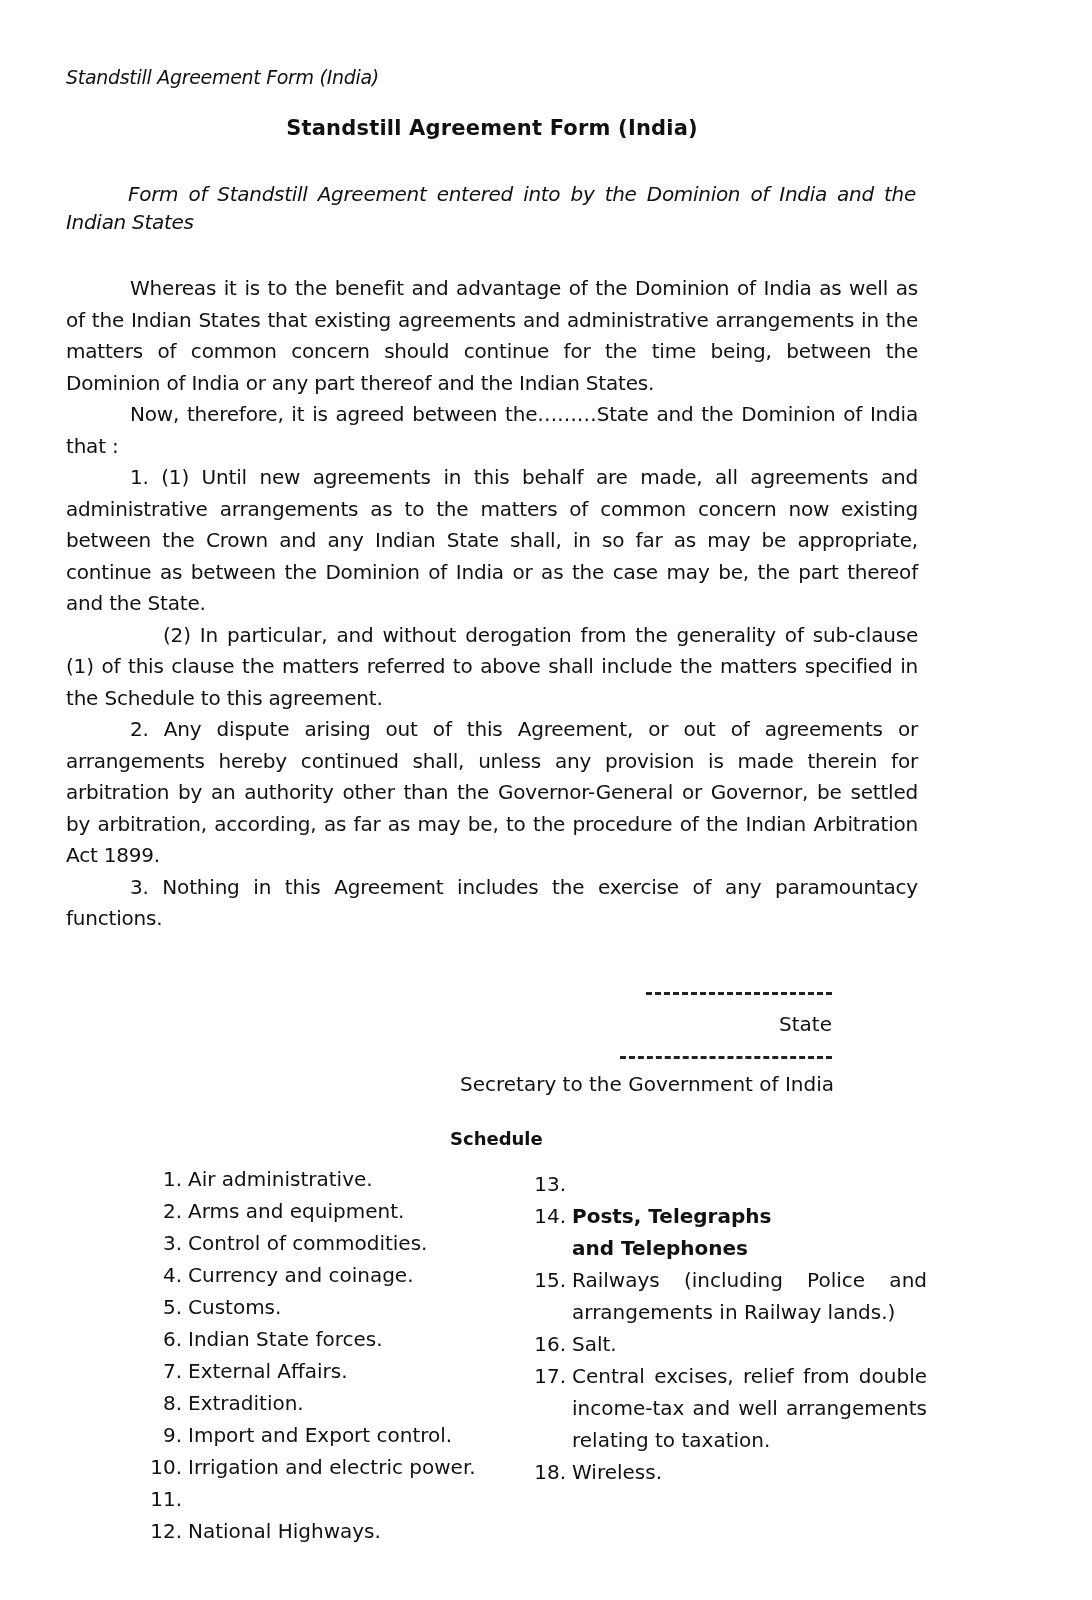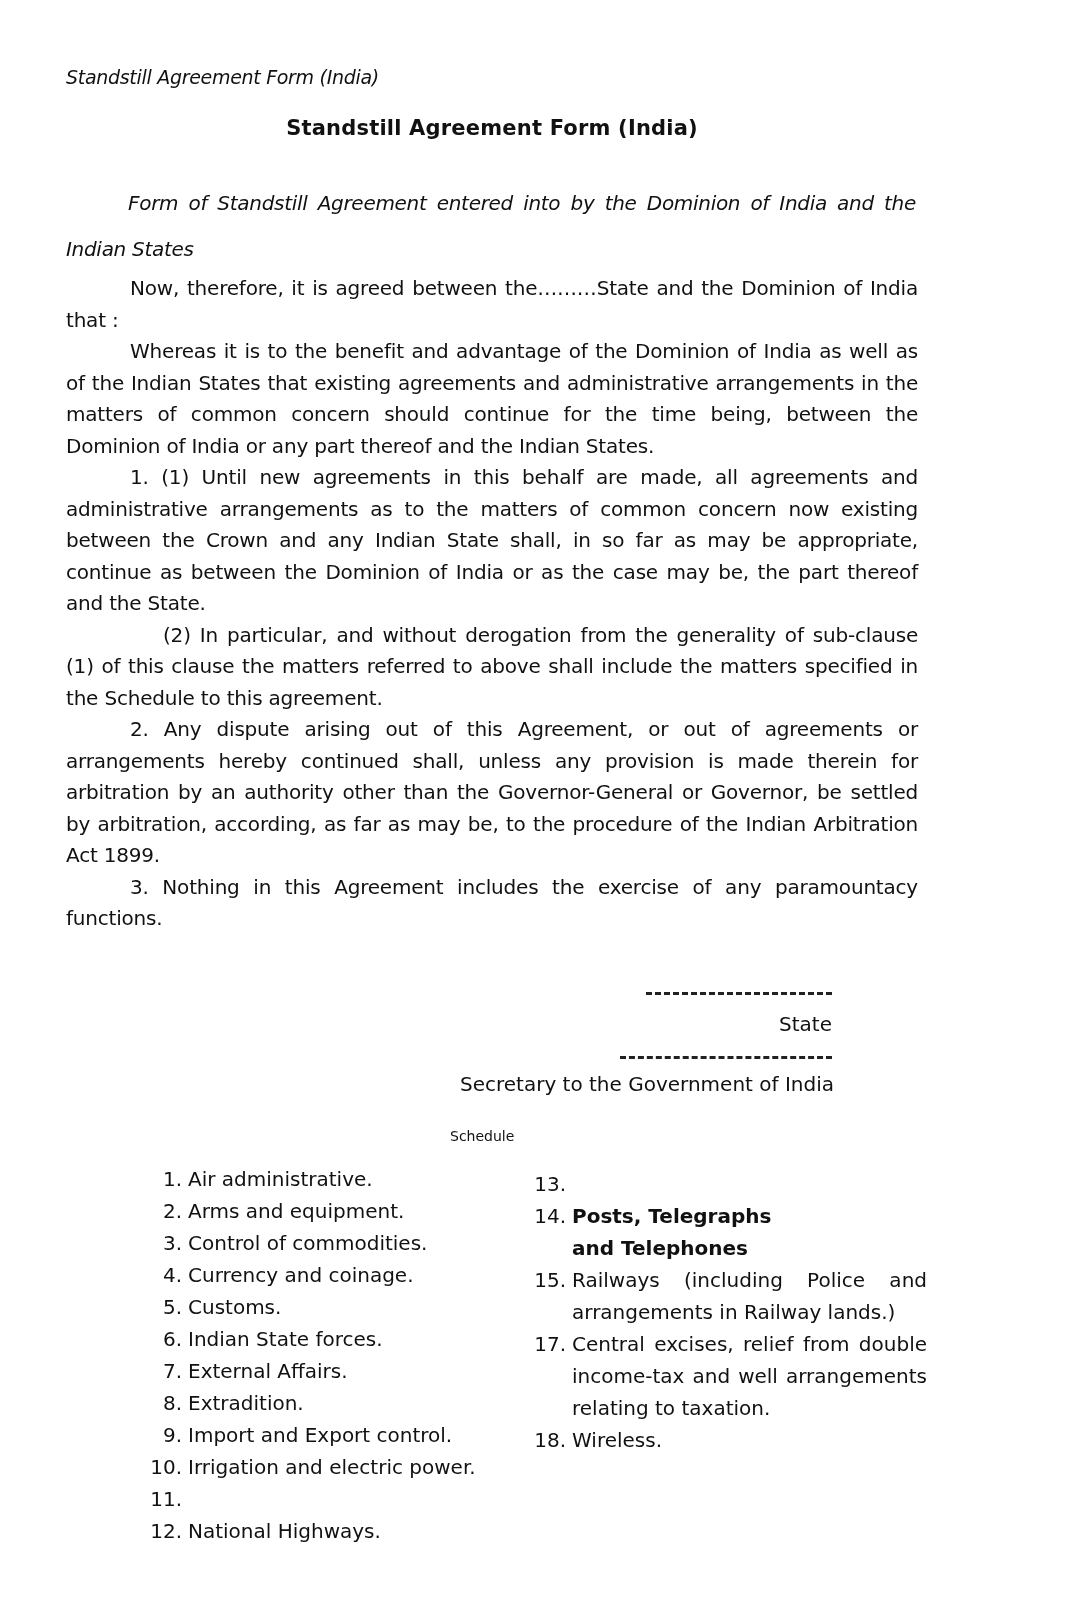--- a/index.html
+++ b/index.html
@@ -12,55 +12,55 @@
   .running-head {
     position: absolute; left: 66px; top: 66px;
     font-style: italic; font-size: 19px; letter-spacing: -0.3px;
   }
   .doc-title {
     position: absolute; left: 0; width: 984px; top: 116px; text-align: center;
     font-weight: bold; font-size: 21px; letter-spacing: 0.2px;
   }
   .subtitle {
     position: absolute; left: 66px; width: 850px; top: 180px;
-    font-style: italic; font-size: 20px; line-height: 46px; letter-spacing: -0.3px;
+    font-style: italic; font-size: 20px; line-height: 28px; letter-spacing: -0.3px;
     text-align: justify; text-indent: 62px;
   }
   .body {
     position: absolute; left: 66px; width: 852px; top: 273px;
     font-size: 20px; line-height: 31.5px; letter-spacing: -0.2px;
   }
   .body p { margin: 0; text-align: justify; text-indent: 64px; }
   .body p.sub { text-indent: 97px; }
   .sigline {
     position: absolute; right: 168px; border-top: 3px dashed #222;
   }
   .sig-state { position: absolute; right: 168px; top: 1012px; font-size: 20px; }
   .sig-sec { position: absolute; right: 166px; top: 1072px; font-size: 20px; }
   .schedule-title {
-    position: absolute; left: 450px; top: 1128px; font-weight: normal; font-size: 14px;
+    position: absolute; left: 450px; top: 1128px; font-weight: bold; font-size: 18px;
   }
   .col { position: absolute; font-size: 20px; line-height: 32px; }
   .col-left { left: 138px; top: 1163px; width: 400px; }
   .col-right { left: 522px; top: 1168px; width: 405px; }
   .item { display: flex; }
   .num { width: 44px; text-align: right; padding-right: 6px; flex: none; }
   .txt { flex: 1; text-align: justify; }
 </style>
 </head>
 <body>
 
 <div class="page">
   <div class="running-head">Standstill Agreement Form (India)</div>
   <div class="doc-title">Standstill Agreement Form (India)</div>
   <div class="subtitle">Form of Standstill Agreement entered into by the Dominion of India and the Indian States</div>
 
   <div class="body">
+    <p>Whereas it is to the benefit and advantage of the Dominion of India as well as of the Indian States that existing agreements and administrative arrangements in the matters of common concern should continue for the time being, between the Dominion of India or any part thereof and the Indian States.</p>
     <p>Now, therefore, it is agreed between the………State and the Dominion of India that :</p>
-    <p>Whereas it is to the benefit and advantage of the Dominion of India as well as of the Indian States that existing agreements and administrative arrangements in the matters of common concern should continue for the time being, between the Dominion of India or any part thereof and the Indian States.</p>
     <p>1. (1)  Until new agreements in this behalf are made, all agreements and administrative arrangements as to the matters of common concern now existing between the Crown and any Indian State shall, in so far as may be appropriate, continue as between the Dominion of India or as the case may be, the part thereof and the State.</p>
     <p class="sub">(2)  In particular, and without derogation from the generality of sub-clause (1) of this clause the matters referred to above shall include the matters specified in the Schedule to this agreement.</p>
     <p>2. Any dispute arising out of this Agreement, or out of agreements or arrangements hereby continued shall, unless any provision is made therein for arbitration by an authority other than the Governor-General or Governor, be settled by arbitration, according, as far as may be, to the procedure of the Indian Arbitration Act 1899.</p>
     <p>3. Nothing in this Agreement includes the exercise of any paramountacy functions.</p>
   </div>
 
   <div class="sigline" style="top:992px;width:186px;"></div>
   <div class="sig-state">State</div>
   <div class="sigline" style="top:1056px;width:212px;"></div>
   <div class="sig-sec">Secretary to the Government of India</div>
@@ -123,20 +123,24 @@
       </div>
     <div class="item">
         <span class="num">14.</span>
         <span class="txt" style="padding-right:110px;text-align:left;font-weight:bold;">Posts, Telegraphs and Telephones</span>
       </div>
     <div class="item">
         <span class="num">15.</span>
         <span class="txt">Railways (including Police and arrangements in Railway lands.)</span>
       </div>
     <div class="item">
+        <span class="num">16.</span>
+        <span class="txt">Salt.</span>
+      </div>
+    <div class="item">
         <span class="num">17.</span>
         <span class="txt">Central excises, relief from double income-tax and well arrangements relating to taxation.</span>
       </div>
     <div class="item">
         <span class="num">18.</span>
         <span class="txt">Wireless.</span>
       </div>
   </div>
 </div>
 

